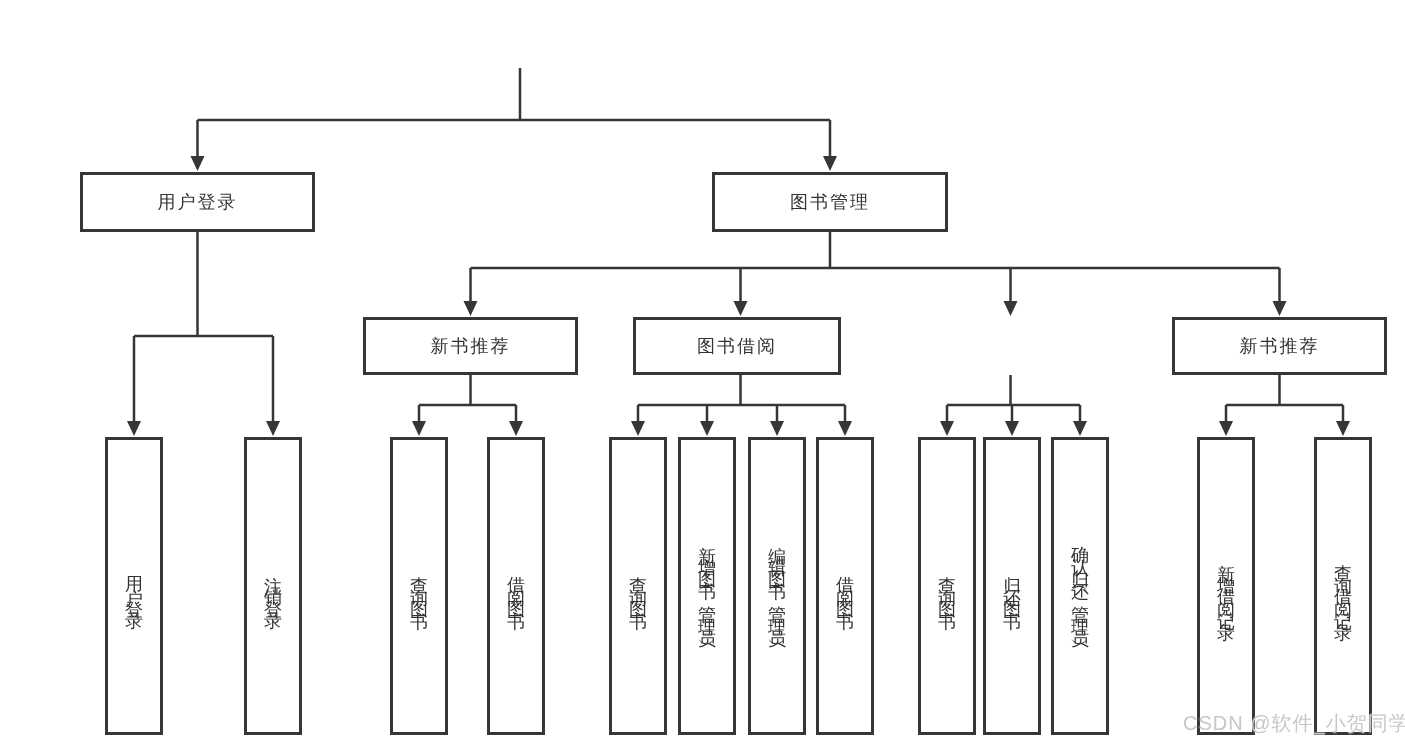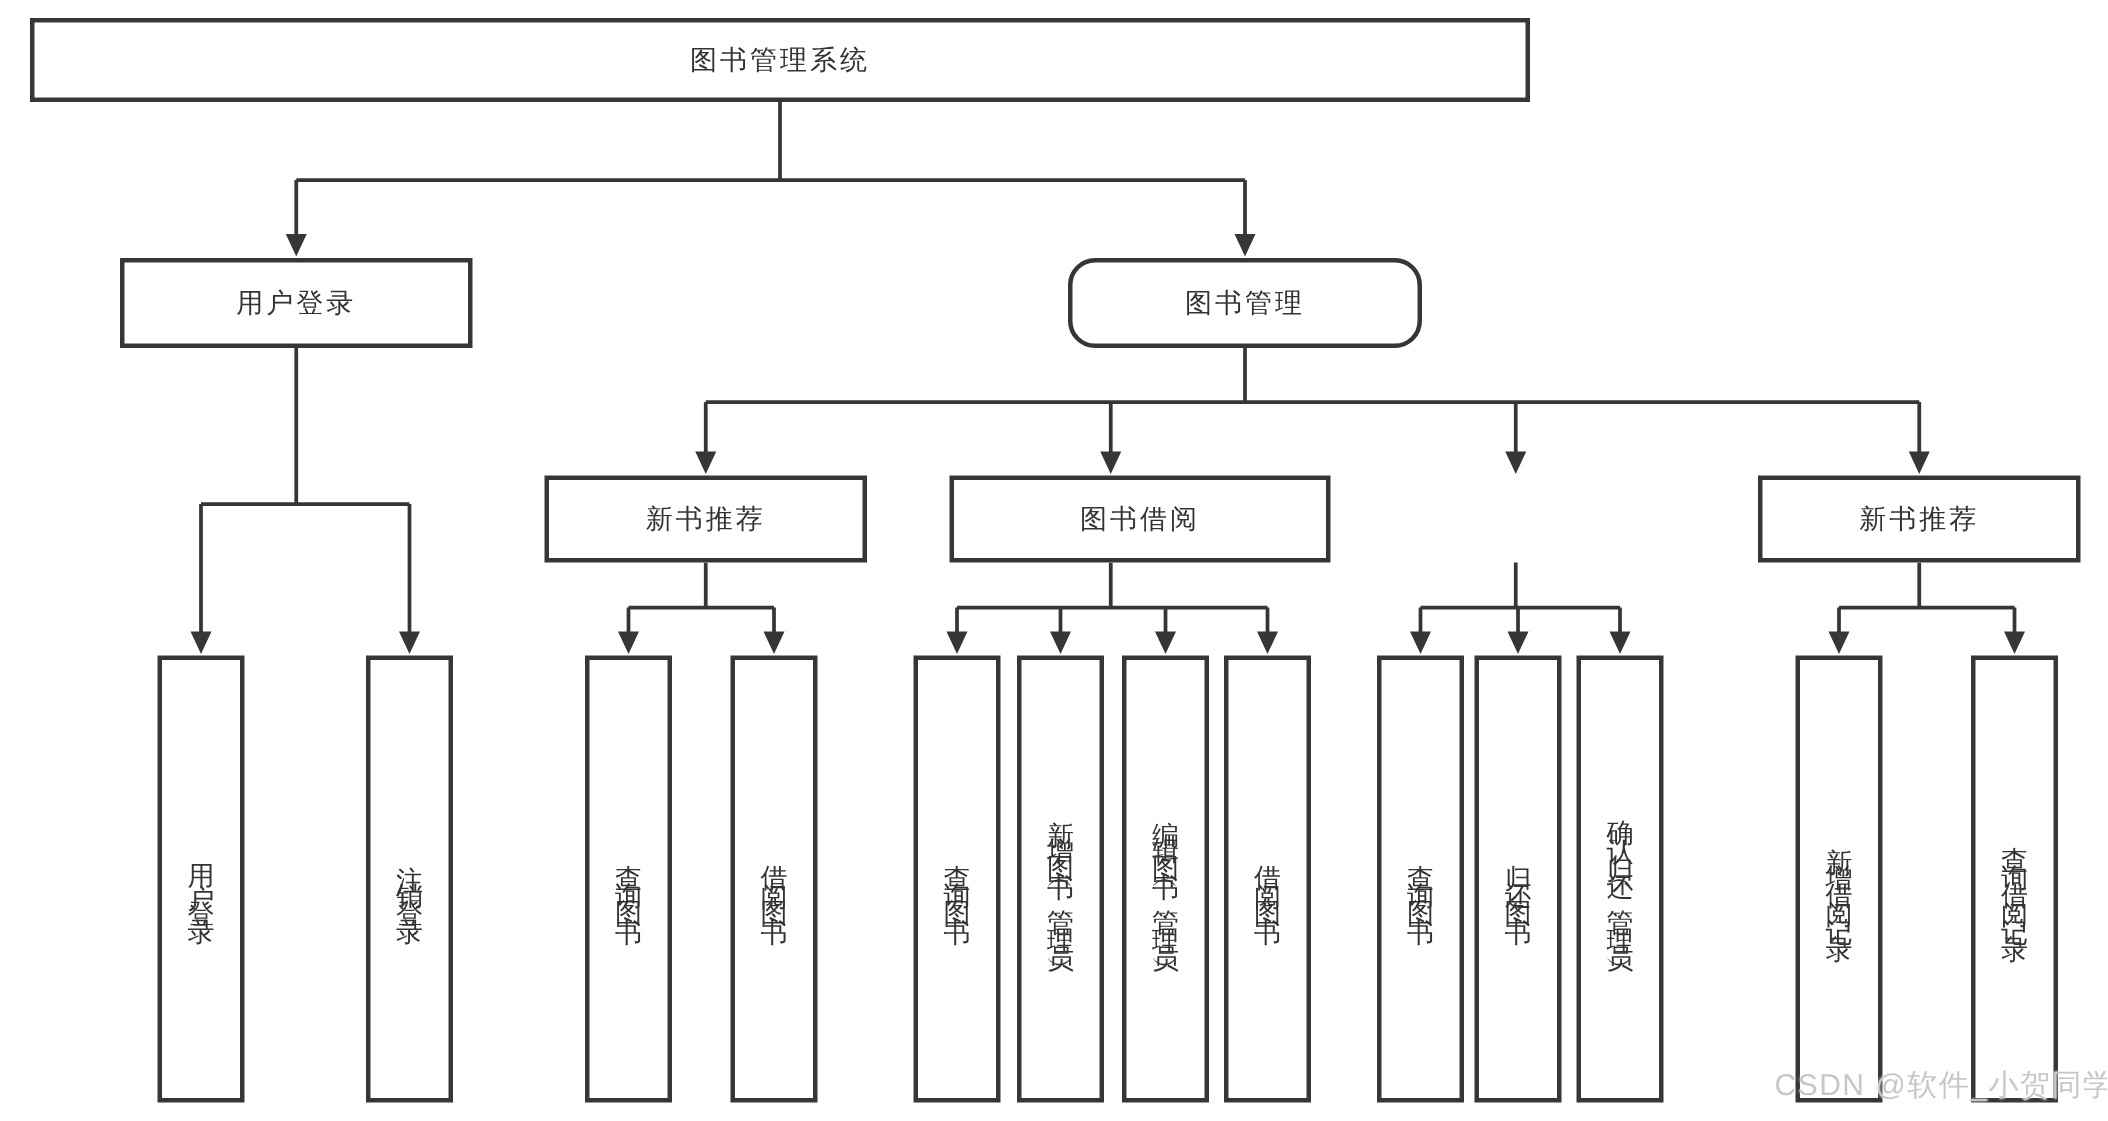--- a/index.html
+++ b/index.html
@@ -55,27 +55,26 @@
       M700 421 L714 421 L707 436 Z
       M770 421 L784 421 L777 436 Z
       M838 421 L852 421 L845 436 Z
       M940 421 L954 421 L947 436 Z
       M1005 421 L1019 421 L1012 436 Z
       M1073 421 L1087 421 L1080 436 Z
       M1219 421 L1233 421 L1226 436 Z
       M1336 421 L1350 421 L1343 436 Z"></path>
   </svg>
 
-  <div class="node" style="left:20px; top:12px; width:1000px; height:56px;">图书管理系统</div>
 
   <div class="node" style="left:80px; top:172px; width:235px; height:60px;">用户登录</div>
-  <div class="node" style="left:712px; top:172px; width:236px; height:60px;border-radius:18px;">图书管理</div>
+  <div class="node" style="left:712px; top:172px; width:236px; height:60px;">图书管理</div>
 
   <div class="node" style="left:363px; top:317px; width:215px; height:58px;">新书推荐</div>
-  <div class="node" style="left:633px; top:317px; width:254px; height:58px;">图书借阅</div>
+  <div class="node" style="left:633px; top:317px; width:208px; height:58px;">图书借阅</div>
   <div class="node" style="left:1172px; top:317px; width:215px; height:58px;">新书推荐</div>
 
   <div class="node leaf" style="left:105px; top:437px; width:58px; height:298px;">用户登录</div>
   <div class="node leaf" style="left:244px; top:437px; width:58px; height:298px;">注销登录</div>
 
   <div class="node leaf" style="left:390px; top:437px; width:58px; height:298px;">查询图书</div>
   <div class="node leaf" style="left:487px; top:437px; width:58px; height:298px;">借阅图书</div>
 
   <div class="node leaf" style="left:609px; top:437px; width:58px; height:298px;">查询图书</div>
   <div class="node leaf" style="left:678px; top:437px; width:58px; height:298px;">新增图书（管理员）</div>

